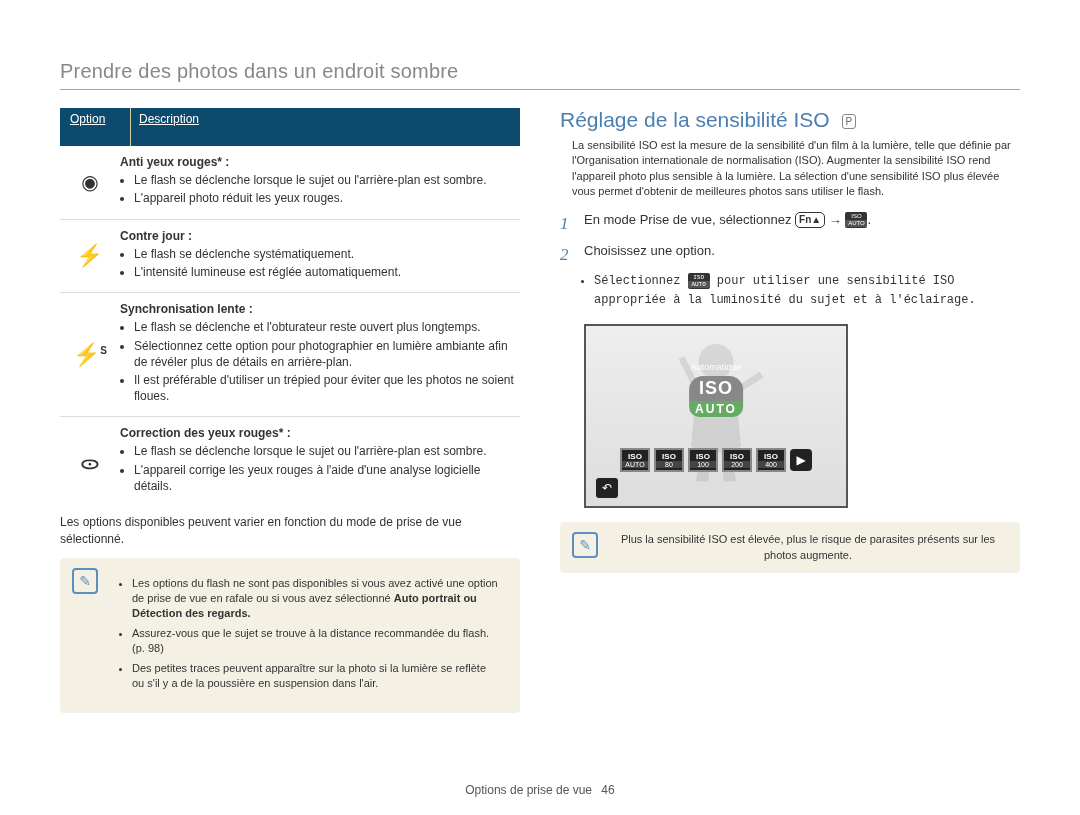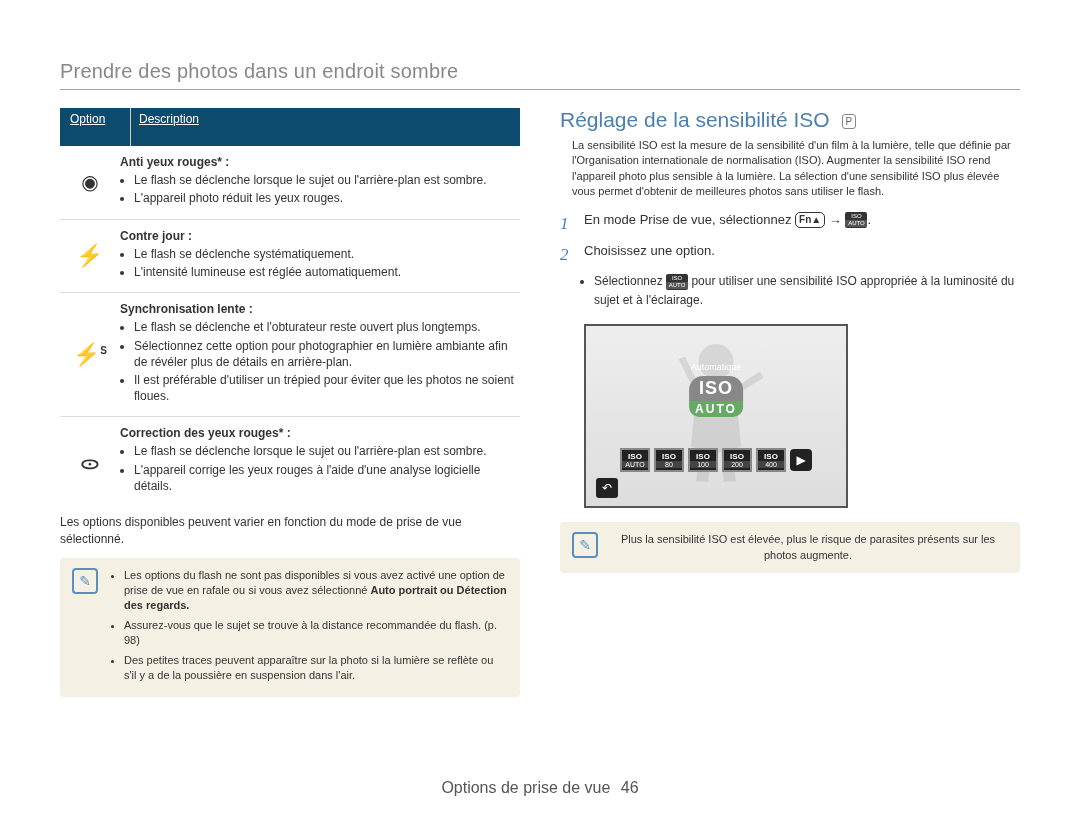--- a/index.html
+++ b/index.html
@@ -87,21 +87,21 @@
     height: 22px;
     border: 2px solid #5a8fbf;
     color: #5a8fbf;
     border-radius: 4px;
     display: flex;
     align-items: center;
     justify-content: center;
     font-size: 14px;
     flex-shrink: 0;
   }
-  .note-box ul { margin: 0; padding-left: 16px; font-size: 11px; line-height: 1.4; }
+  .note-box ul { margin: 8px; padding-left: 16px; font-size: 11px; line-height: 1.4; }
   .note-box li { margin-bottom: 4px; }
   .note-box p { margin: 0; font-size: 11px; line-height: 1.4; text-align: center; }
   
   .section-title {
     color: #4a7fb0;
     font-size: 21px;
     font-weight: 400;
     margin: 0 0 6px 0;
   }
   .section-title .mode-badge {
@@ -123,21 +123,21 @@
   .step { display: flex; gap: 10px; margin-bottom: 4px; }
   .step-num {
     color: #4a7fb0;
     font-style: italic;
     font-size: 17px;
     font-family: Georgia, serif;
     width: 14px;
   }
   .step-body { flex: 1; }
   .step-sub { padding-left: 20px; font-size: 12px; }
-  .step-sub ul { margin: 2px 0; padding-left: 14px; }
+  .step-sub ul { margin: 2px 0; padding-left: 14px; font-family: Liberation Mono, monospace; }
   .fn-badge {
     display: inline-block;
     border: 1px solid #333;
     border-radius: 5px;
     font-size: 10px;
     font-weight: bold;
     padding: 0 3px;
     line-height: 14px;
     vertical-align: middle;
   }
@@ -258,21 +258,21 @@
     align-items: center;
     justify-content: center;
     font-size: 12px;
   }
   .page-footer {
     position: absolute;
     bottom: 18px;
     left: 0;
     right: 0;
     text-align: center;
-    font-size: 16px;
+    font-size: 12px;
     color: #555;
   }
   .page-footer .pn { margin-left: 6px; }
   .flash-icon { font-size: 22px; font-weight: bold; }
   .eye-icon { font-size: 20px; }
 </style>
 </head>
 <body>
 
 <div class="page">

